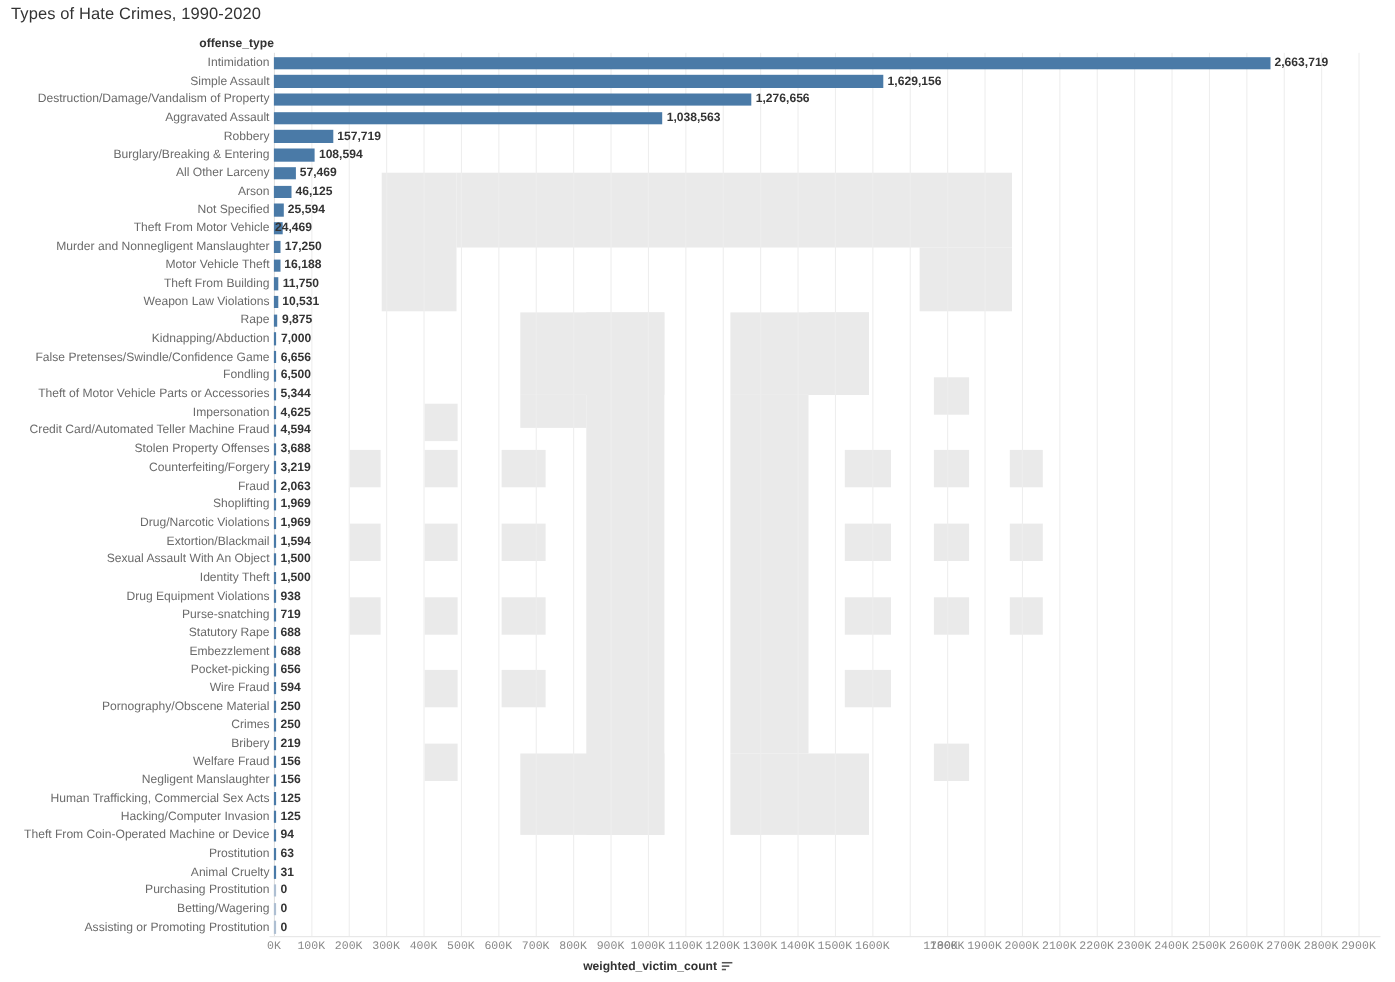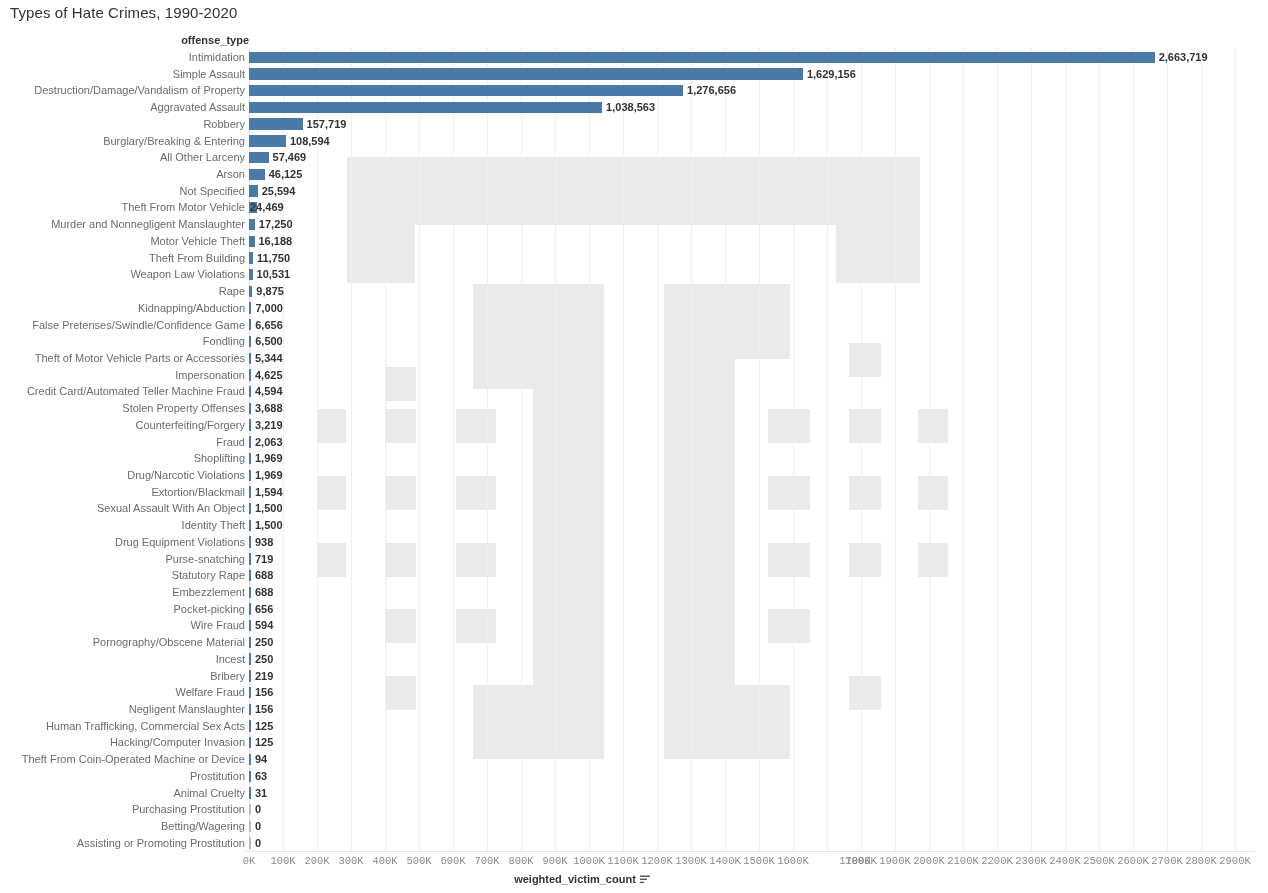--- a/index.html
+++ b/index.html
@@ -140,21 +140,21 @@
     position: absolute;
     top: 4px;
     font-size: 10.5px;
     color: #8a8a8a;
     transform: translateX(-50%);
     white-space: nowrap;
     font-family: Liberation Mono, monospace;
   }
   #x-axis-title {
     position: absolute;
-    left: 0;
+    left: 16px;
     top: 22px;
     width: 1164px;
     text-align: center;
     font-size: 11px;
     font-weight: bold;
     color: #333333;
   }
   #x-axis-title .title-text { margin-right: 4px; }
   #sort-icon {
     display: inline-block;
@@ -417,21 +417,21 @@
         <div class="row-label">Wire Fraud</div>
         <div class="bar" style="width: 2.4px;"></div>
         <div class="bar-value" style="left: 255px;">594</div>
       </div>
       <div class="row">
         <div class="row-label">Pornography/Obscene Material</div>
         <div class="bar" style="width: 2.4px;"></div>
         <div class="bar-value" style="left: 255px;">250</div>
       </div>
       <div class="row">
-        <div class="row-label">Incest</div>
+        <div class="row-label">Crimes</div>
         <div class="bar" style="width: 2.4px;"></div>
         <div class="bar-value" style="left: 255px;">250</div>
       </div>
       <div class="row">
         <div class="row-label">Bribery</div>
         <div class="bar" style="width: 2.4px;"></div>
         <div class="bar-value" style="left: 255px;">219</div>
       </div>
       <div class="row">
         <div class="row-label">Welfare Fraud</div>

